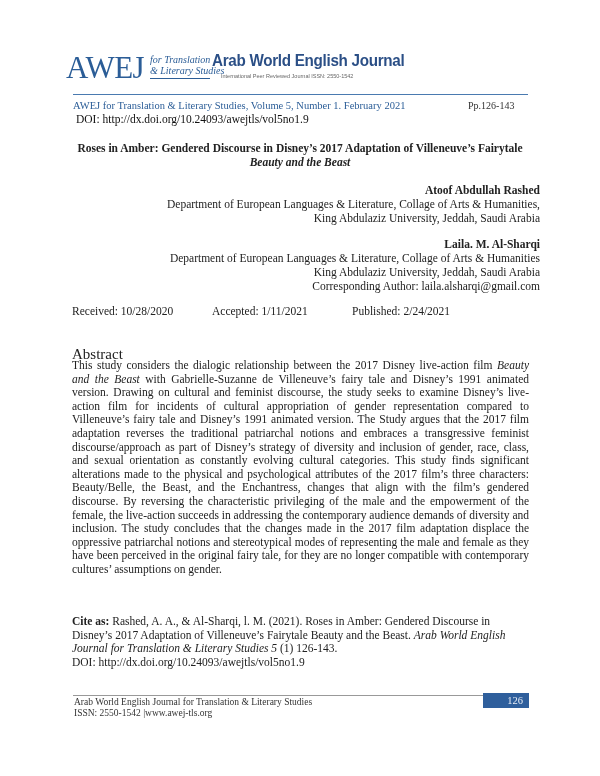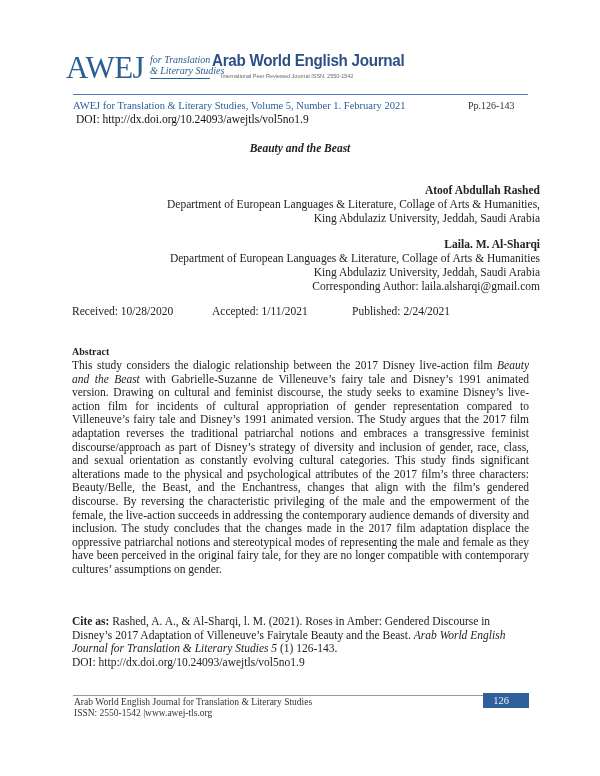--- a/index.html
+++ b/index.html
@@ -20,49 +20,50 @@
   .pages { left: 468px; top: 100px; font-size: 10px; color: #333; }
   .doi-top { left: 76px; top: 113px; font-size: 11.5px; color: #111; }
   
   .title-block { left: 60px; top: 141px; width: 480px; text-align: center; }
   .title { font-size: 11.5px; font-weight: bold; line-height: 14px; }
   .title-it { font-size: 11.5px; font-weight: bold; font-style: italic; line-height: 14px; }
   .author-block { left: 60px; width: 480px; text-align: right; font-size: 11.5px; line-height: 14px; }
   .author-name { font-weight: bold; }
   .dates { top: 305px; font-size: 11.5px; }
   
-  .abs-head { left: 72px; top: 346px; font-size: 10px; font-weight: bold; }
+  .abs-head { left: 72px; top: 346px; font-size: 15px; font-weight: normal; }
   .abs-body { left: 72px; top: 359px; width: 457px; font-size: 11.5px; line-height: 13.6px; text-align: justify; }
   .abs-body p { margin: 0; }
   .kw { font-style: italic; }
   .cite { left: 72px; top: 615px; width: 457px; font-size: 11.5px; line-height: 13.6px; }
   .cite b { font-weight: bold; }
   
   .footer-rule { left: 73px; top: 695px; width: 410px; height: 1px; background: #999; }
   .footer-text { left: 74px; top: 697px; font-size: 9.5px; line-height: 11px; color: #333; }
   .page-badge { left: 483px; top: 693px; width: 46px; height: 15px; background: #2f5f9c; color: #e8eef7;
-                font-size: 10.5px; text-align: right; padding-right: 20px; box-sizing: border-box; line-height: 15px; }
+                font-size: 10.5px; text-align: right; padding-right: 6px; box-sizing: border-box; line-height: 15px; }
 </style>
 </head>
 <body>
 
 <div class="abs logo-awej">AWEJ</div>
 <div class="abs logo-sub">
   <div>for Translation</div>
   <div>&amp; Literary Studies</div>
 </div>
 <div class="abs logo-sub-underline"></div>
 <div class="abs journal-name">Arab World English Journal</div>
 <div class="abs journal-tag">International Peer Reviewed Journal ISSN: 2550-1542</div>
 <div class="abs header-rule"></div>
 <div class="abs journal-line">AWEJ for Translation &amp; Literary Studies, Volume 5, Number 1. February   2021</div>
 <div class="abs pages">Pp.126-143</div>
 <div class="abs doi-top">DOI: http://dx.doi.org/10.24093/awejtls/vol5no1.9</div>
 
 <div class="abs title-block">
+  <div class="title">Roses in Amber: Gendered Discourse in Disney’s 2017 Adaptation of Villeneuve’s Fairytale</div>
   <div class="title-it">Beauty and the Beast</div>
 </div>
 
 <div class="abs author-block" style="top:183px;">
   <div class="author-name">Atoof Abdullah Rashed</div>
   <div>Department of European Languages &amp; Literature, Collage of Arts &amp; Humanities,</div>
   <div>King Abdulaziz University, Jeddah, Saudi Arabia</div>
 </div>
 
 <div class="abs author-block" style="top:237px;">

